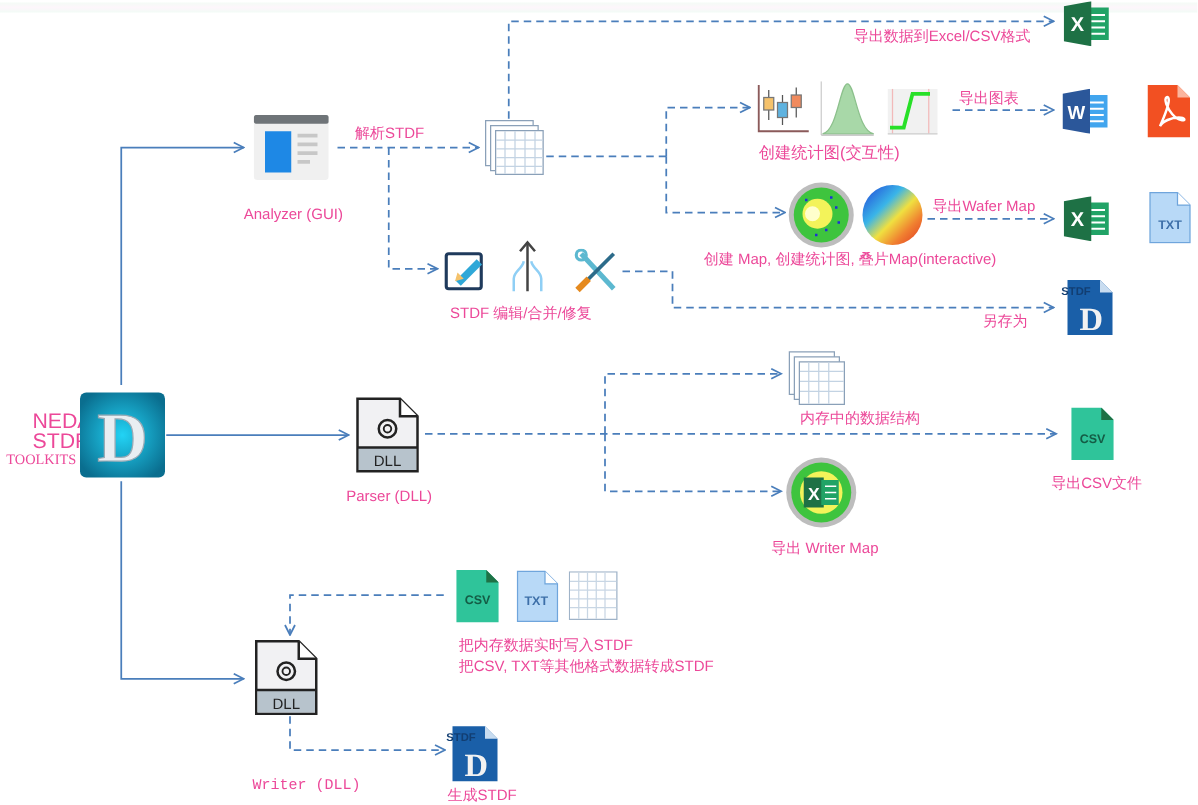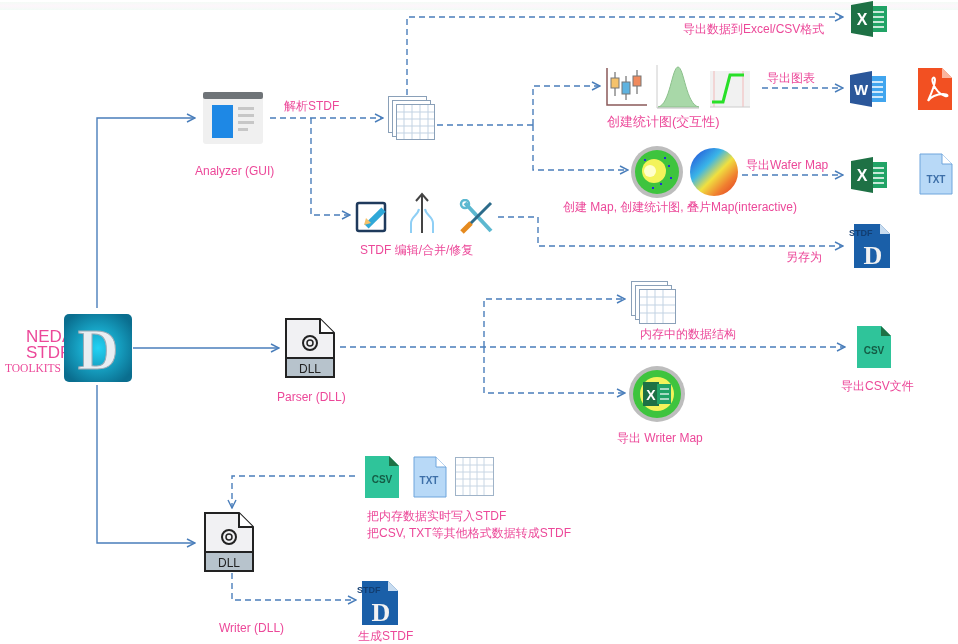--- a/index.html
+++ b/index.html
@@ -312,21 +312,21 @@
   <svg width="52" height="62">
       <path d="M2,2 L36,2 L50,16 L50,60 L2,60 Z" fill="#f1f1f3" stroke="#222" stroke-width="2"></path>
       <path d="M36,2 L36,16 L50,16" fill="#fff" stroke="#222" stroke-width="2"></path>
       <rect x="3" y="41" width="46" height="18" fill="#b7c3cc"></rect>
       <line x1="2" y1="41" x2="50" y2="41" stroke="#222" stroke-width="2"></line>
       <circle cx="26" cy="26" r="7" fill="none" stroke="#222" stroke-width="2"></circle>
       <circle cx="26" cy="26" r="3" fill="none" stroke="#222" stroke-width="1.5"></circle>
       <text x="26" y="56" text-anchor="middle" font-size="12" fill="#222" font-family="Liberation Sans, sans-serif">DLL</text>
     </svg>
 </div>
-<div class="lbl" style="left:219px;top:621px;">Writer (DLL)</div>
+<div class="lbl" style="left:202px;top:621px;font-family:Liberation Mono, monospace;">Writer (DLL)</div>
 
 <div class="ico" style="left:365px;top:456px;">
   <svg width="34" height="42">
       <path d="M0,0 L24,0 L34,10 L34,42 L0,42 Z" fill="#2fc49a"></path>
       <path d="M24,0 L24,10 L34,10 Z" fill="#1e7145"></path>
       <text x="17" y="27" text-anchor="middle" font-weight="bold" font-size="10" fill="#145c45" font-family="Liberation Sans, sans-serif">CSV</text>
     </svg>
 </div>
 <div class="ico" style="left:413px;top:456px;">
   <svg width="34" height="42">

